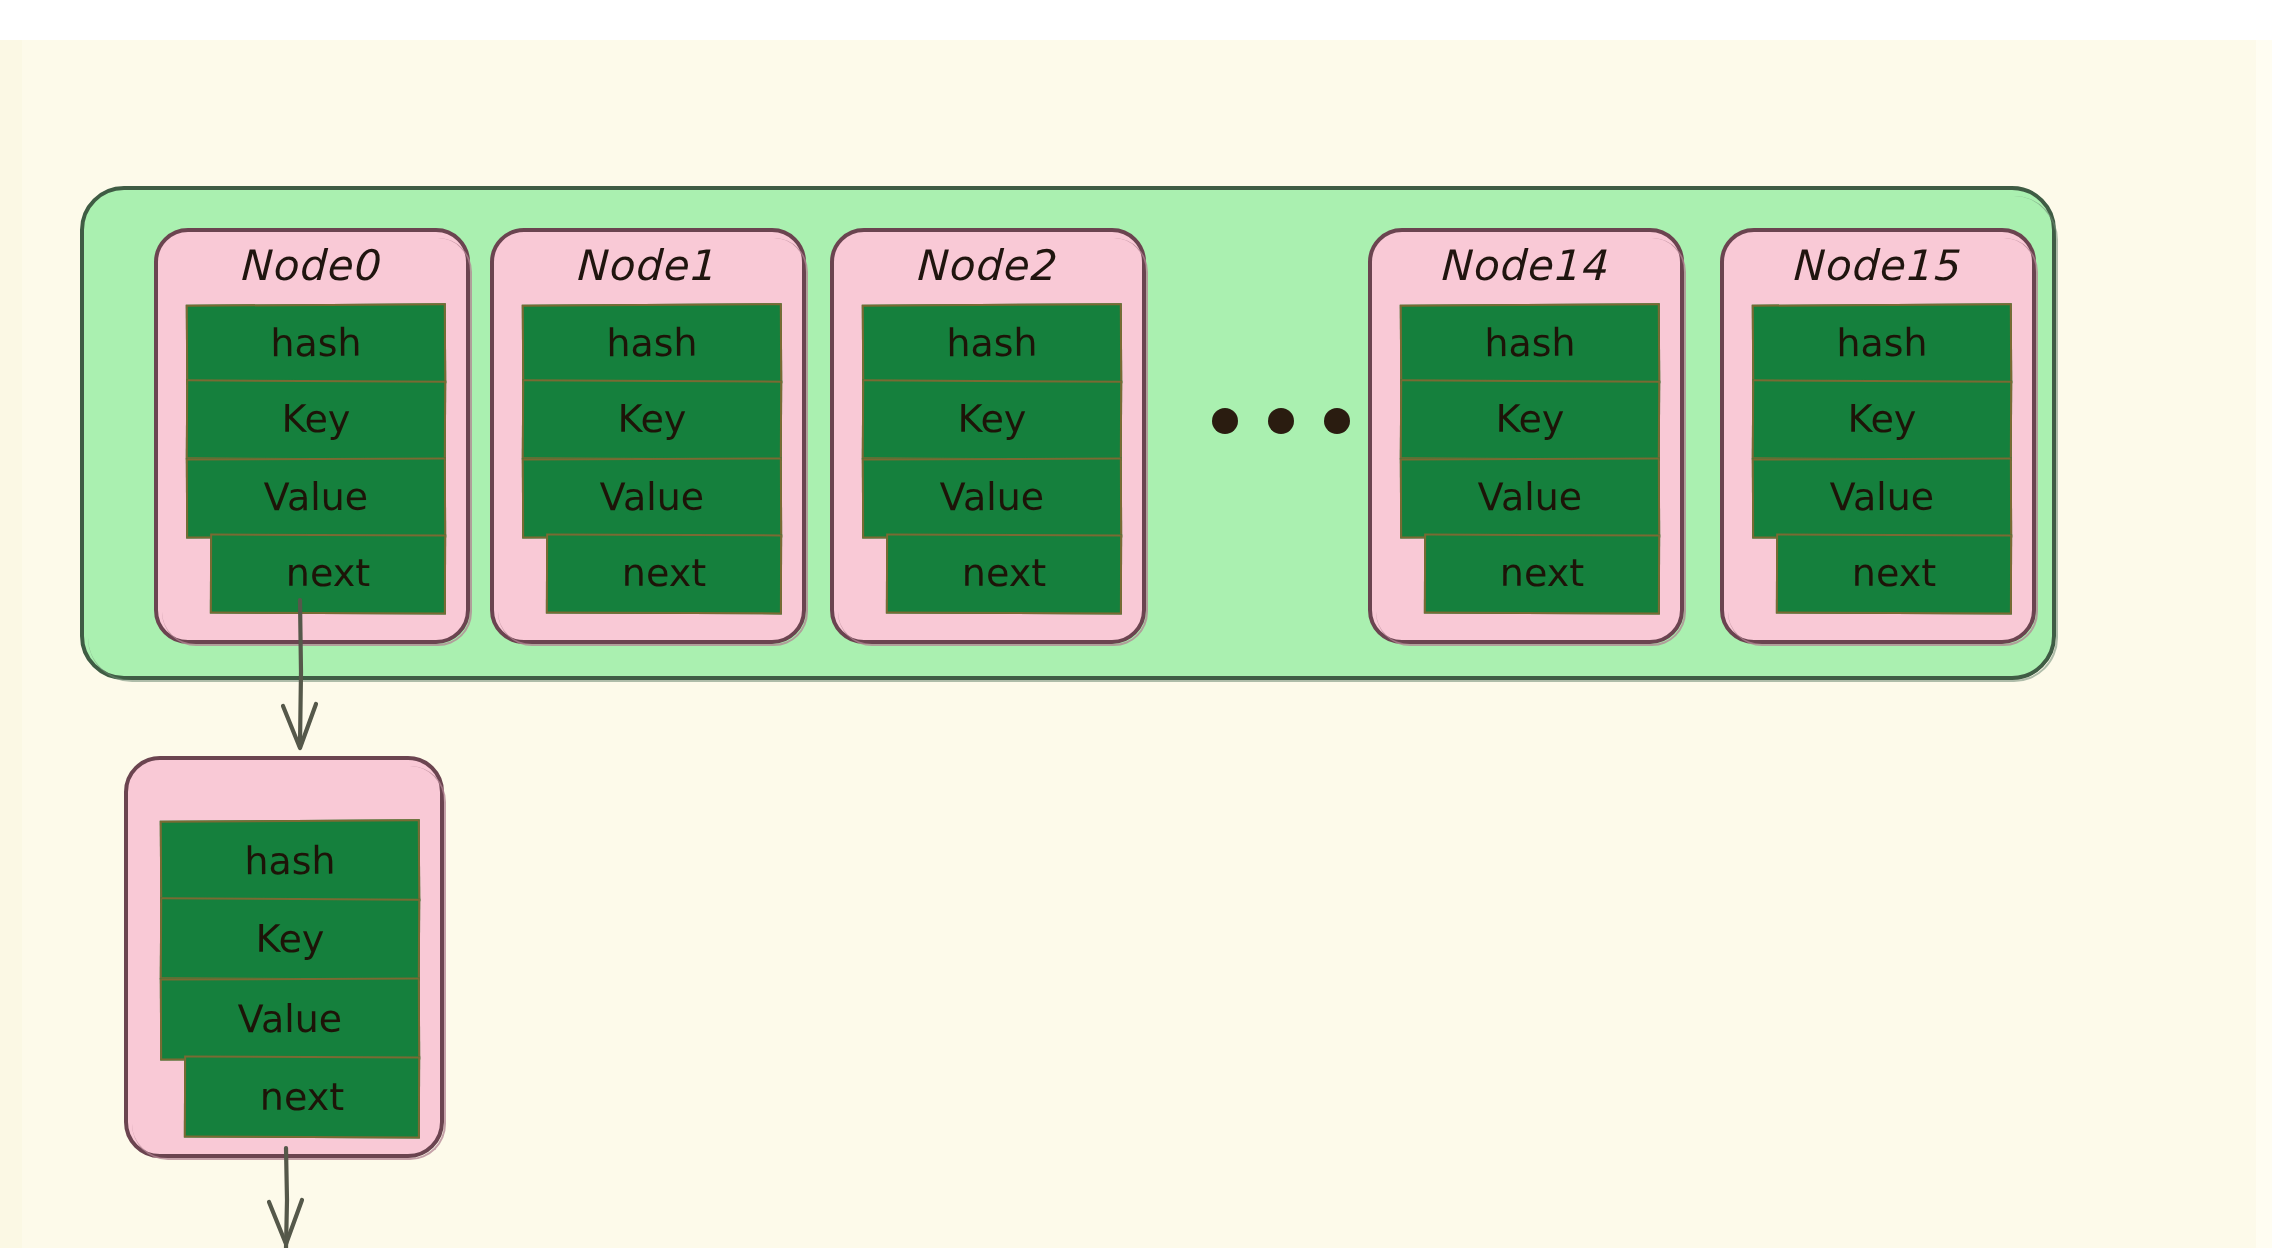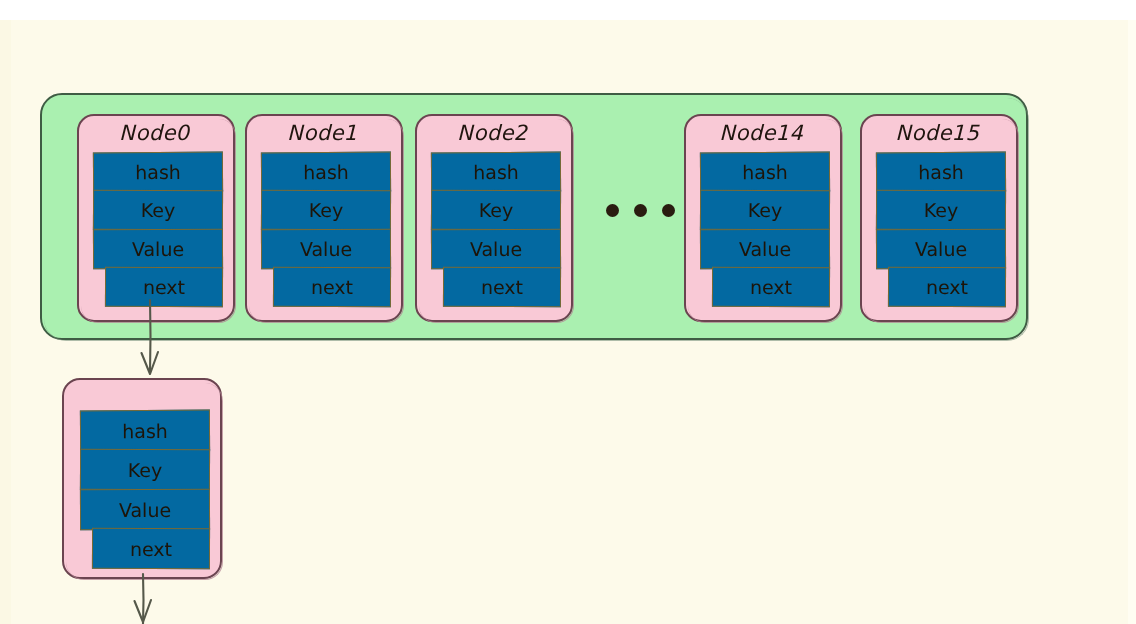--- a/index.html
+++ b/index.html
@@ -65,21 +65,21 @@
     font-style:italic;
     letter-spacing:.4px;
     color:#20150f;
     transform:skewX(-3deg);
   }
   .fields{
     position:absolute;left:14px;top:36px;width:130px;
   }
   .field{
     height:40px;
-    background:#0369a1;
+    background:#15803d;
     border:1.6px solid #7a6a33;
     box-sizing:border-box;
     display:flex;align-items:center;justify-content:center;
     font-family:"DejaVu Sans", sans-serif;
     font-size:19px;
     color:#1d1408;
     margin-top:-1.6px;
     position:relative;
   }
   .field:first-child{margin-top:0;}

